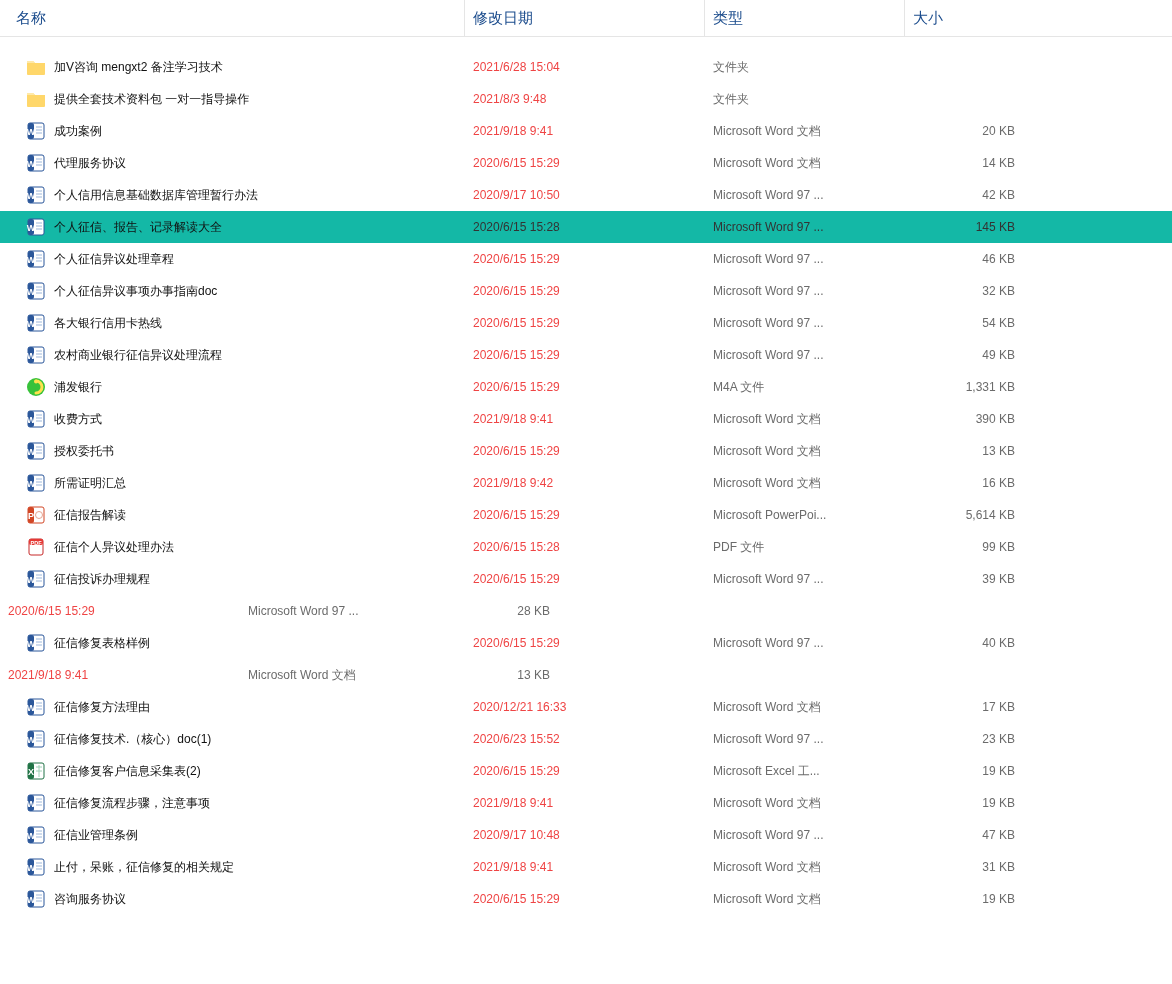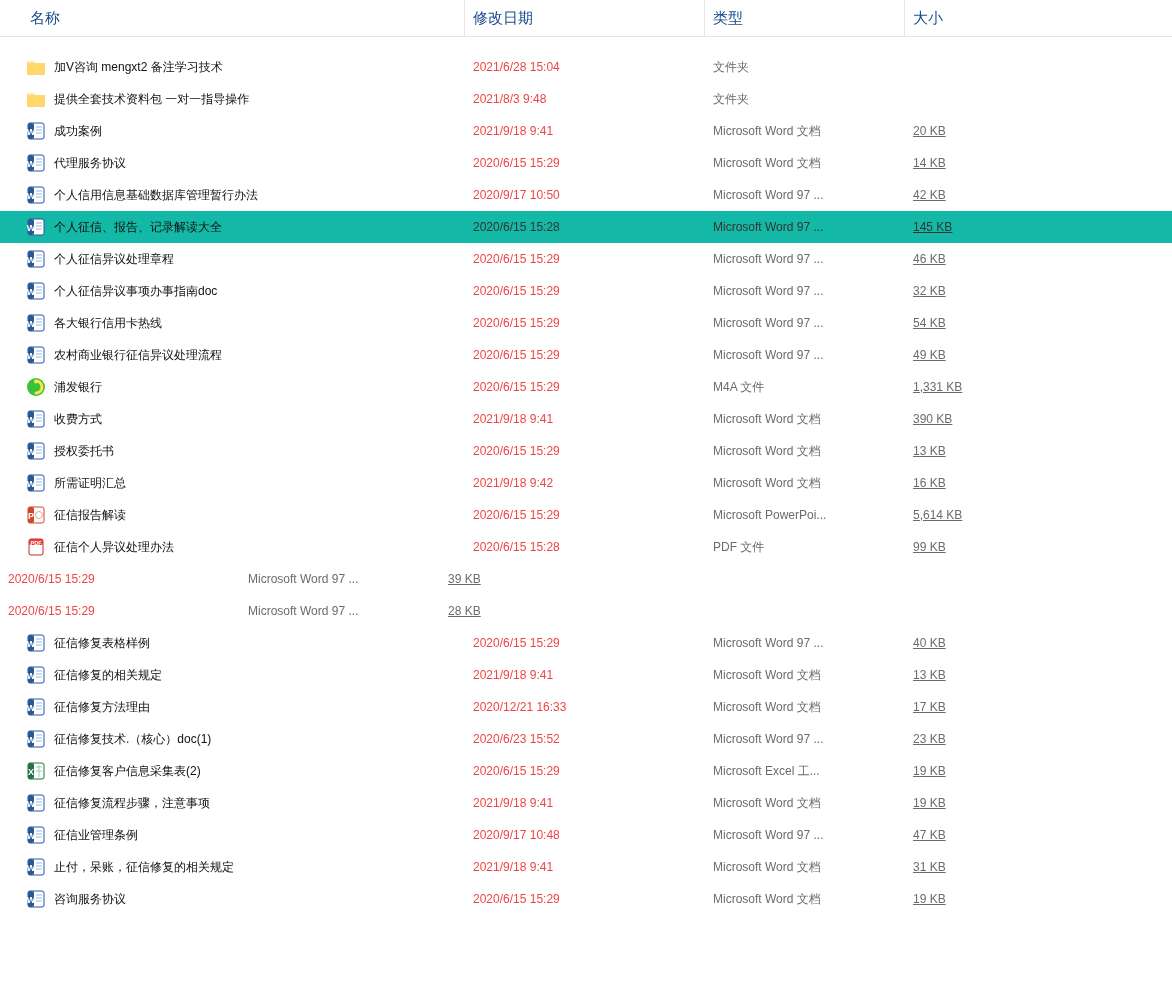--- a/index.html
+++ b/index.html
@@ -30,24 +30,24 @@
     font-size: 11px;
     color: #7a7a7a;
   }
   .col {
     box-sizing: border-box;
     padding: 0 8px;
     overflow: hidden;
     text-overflow: ellipsis;
     white-space: nowrap;
   }
-  .col-name  { width: 465px; padding-left: 30px; }
+  .col-name  { width: 465px; padding-left: 16px; }
   .col-date  { width: 240px; }
   .col-type  { width: 200px; }
-  .col-size  { width: 130px; text-align: left; padding-right: 20px;}
+  .col-size  { width: 130px; text-align: right; padding-right: 20px;}
   .header-row .col {
     border-right: 1px solid #e5e5e5;
     height: 100%;
     display: flex;
     align-items: center;
   }
   .header-row .col-size { border-right: none; }
   .rows { padding-top: 14px; }
   .file-row {
     display: flex;
@@ -60,21 +60,21 @@
   }
   .file-row .col-name {
     display: flex;
     align-items: center;
     gap: 8px;
     color: #111;
     padding-left: 26px;
   }
   .file-row .col-date { color: #ef4444; }
   .file-row .col-type { color: #6b6b6b; }
-  .file-row .col-size { color: #6b6b6b; text-decoration: underline; }
+  .file-row .col-size { color: #6b6b6b; }
   .file-row.selected .col-date,
   .file-row.selected .col-type,
   .file-row.selected .col-size { color: #333; }
 
   .icon {
     width: 20px;
     height: 20px;
     flex: 0 0 20px;
     display: inline-flex;
     align-items: center;
@@ -296,20 +296,28 @@
               <use href="#ic-pdf"></use>
             </svg>
           </span>
           <span>征信个人异议处理办法</span>
         </div>
         <div class="col col-date">2020/6/15 15:28</div>
         <div class="col col-type">PDF 文件</div>
         <div class="col col-size">99 KB</div>
       </div>
       <div class="file-row">
+        <div class="col col-name">
+          <span class="icon">
+            <svg viewBox="0 0 20 20">
+              <use href="#ic-word"></use>
+            </svg>
+          </span>
+          <span>征信投诉办理规程</span>
+        </div>
         <div class="col col-date">2020/6/15 15:29</div>
         <div class="col col-type">Microsoft Word 97 ...</div>
         <div class="col col-size">39 KB</div>
       </div>
       <div class="file-row">
         <div class="col col-date">2020/6/15 15:29</div>
         <div class="col col-type">Microsoft Word 97 ...</div>
         <div class="col col-size">28 KB</div>
       </div>
       <div class="file-row">
@@ -319,28 +327,20 @@
               <use href="#ic-word"></use>
             </svg>
           </span>
           <span>征信修复表格样例</span>
         </div>
         <div class="col col-date">2020/6/15 15:29</div>
         <div class="col col-type">Microsoft Word 97 ...</div>
         <div class="col col-size">40 KB</div>
       </div>
       <div class="file-row">
-        <div class="col col-name">
-          <span class="icon">
-            <svg viewBox="0 0 20 20">
-              <use href="#ic-word"></use>
-            </svg>
-          </span>
-          <span>征信修复的相关规定</span>
-        </div>
         <div class="col col-date">2021/9/18 9:41</div>
         <div class="col col-type">Microsoft Word 文档</div>
         <div class="col col-size">13 KB</div>
       </div>
       <div class="file-row">
         <div class="col col-name">
           <span class="icon">
             <svg viewBox="0 0 20 20">
               <use href="#ic-word"></use>
             </svg>

